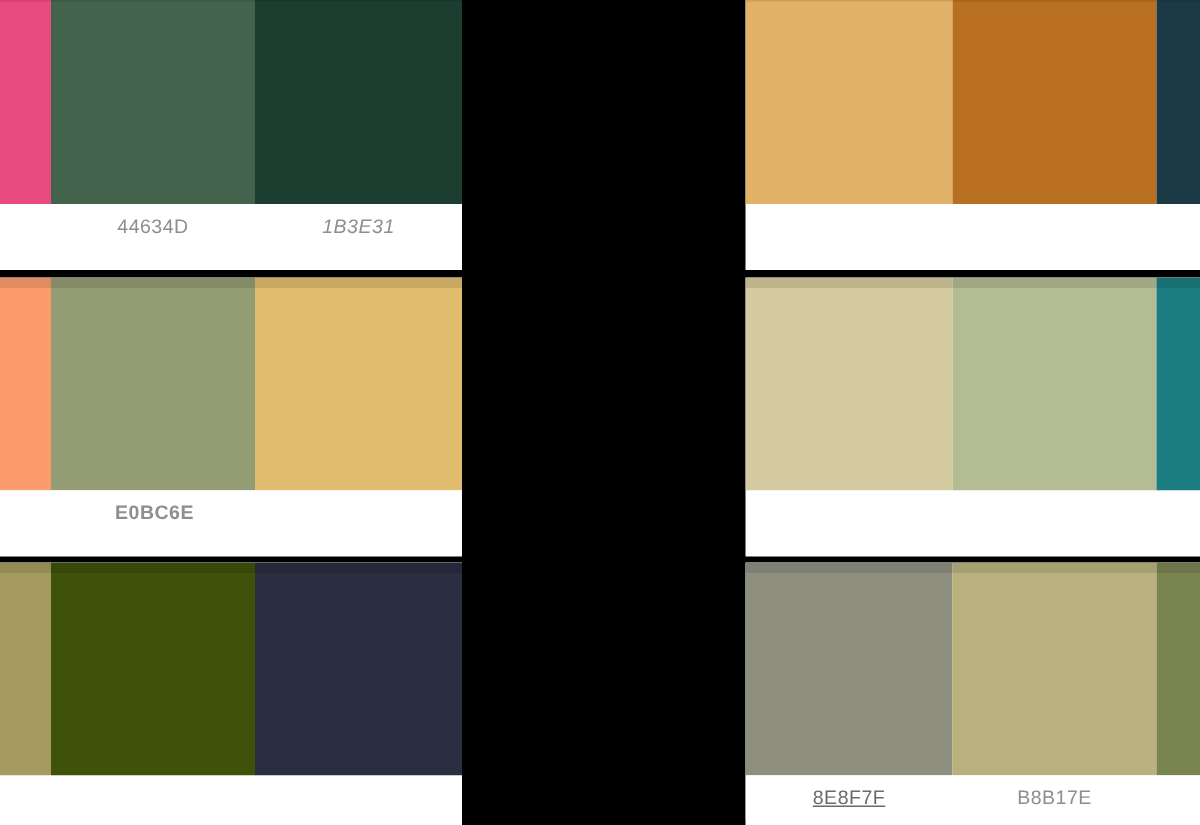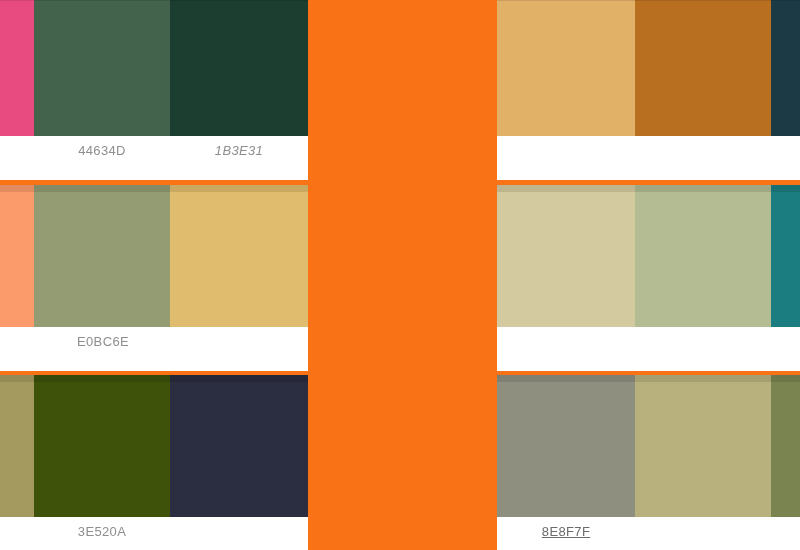--- a/index.html
+++ b/index.html
@@ -9,21 +9,21 @@
     height: 550px;
     overflow: hidden;
     background: #ffffff;
     font-family: "Liberation Sans", sans-serif;
   }
 
   #palette-grid {
     position: relative;
     width: 800px;
     height: 550px;
-    background: #f97316;
+    background: #000000;
   }
 
   
   .palette-card {
     position: absolute;
     overflow: hidden;
     background: #ffffff;
   }
 
   .swatch-strip {
@@ -97,48 +97,48 @@
       </div>
     </div>
     <div class="palette-card" style="left: -33px; top: 185px; width: 341px; height: 186px;">
       <div class="swatch-strip" style="height: 142px;">
         <div class="swatch" style="width: 67px; background: rgb(251, 155, 107);"></div>
         <div class="swatch" style="width: 136px; background: rgb(148, 156, 115);"></div>
         <div class="swatch" style="width: 138px; background: rgb(224, 188, 110);"></div>
       </div>
       <div class="label-strip">
         <div class="swatch-label blank" style="width: 67px;"></div>
-        <div class="swatch-label" style="width: 138px;">E0BC6E</div>
+        <div class="swatch-label" style="width: 138px; font-weight: bold;">E0BC6E</div>
       </div>
     </div>
     <div class="palette-card" style="left: 497px; top: 185px; width: 341px; height: 186px;">
       <div class="swatch-strip" style="height: 142px;">
         <div class="swatch" style="width: 138px; background: rgb(212, 202, 160);"></div>
         <div class="swatch" style="width: 136px; background: rgb(179, 188, 146);"></div>
         <div class="swatch" style="width: 67px; background: rgb(28, 125, 128);"></div>
       </div>
       <div class="label-strip">
         <div class="swatch-label blank" style="width: 67px;"></div>
       </div>
     </div>
     <div class="palette-card" style="left: -33px; top: 375px; width: 341px; height: 186px;">
       <div class="swatch-strip" style="height: 142px;">
         <div class="swatch" style="width: 67px; background: rgb(164, 154, 95);"></div>
         <div class="swatch" style="width: 136px; background: rgb(62, 82, 10);"></div>
         <div class="swatch" style="width: 138px; background: rgb(43, 45, 65);"></div>
       </div>
       <div class="label-strip">
         <div class="swatch-label blank" style="width: 67px;"></div>
-        <div class="swatch-label" style="width: 136px;">3E520A</div>
       </div>
     </div>
     <div class="palette-card" style="left: 497px; top: 375px; width: 341px; height: 186px;">
       <div class="swatch-strip" style="height: 142px;">
         <div class="swatch" style="width: 138px; background: rgb(142, 143, 127);"></div>
         <div class="swatch" style="width: 136px; background: rgb(184, 177, 126);"></div>
         <div class="swatch" style="width: 67px; background: rgb(122, 132, 81);"></div>
       </div>
       <div class="label-strip">
         <div class="swatch-label dark" style="width: 138px; text-decoration: underline;">8E8F7F</div>
+        <div class="swatch-label" style="width: 136px;">B8B17E</div>
         <div class="swatch-label blank" style="width: 67px;"></div>
       </div>
     </div>
   </div>
 
 </body></html>

